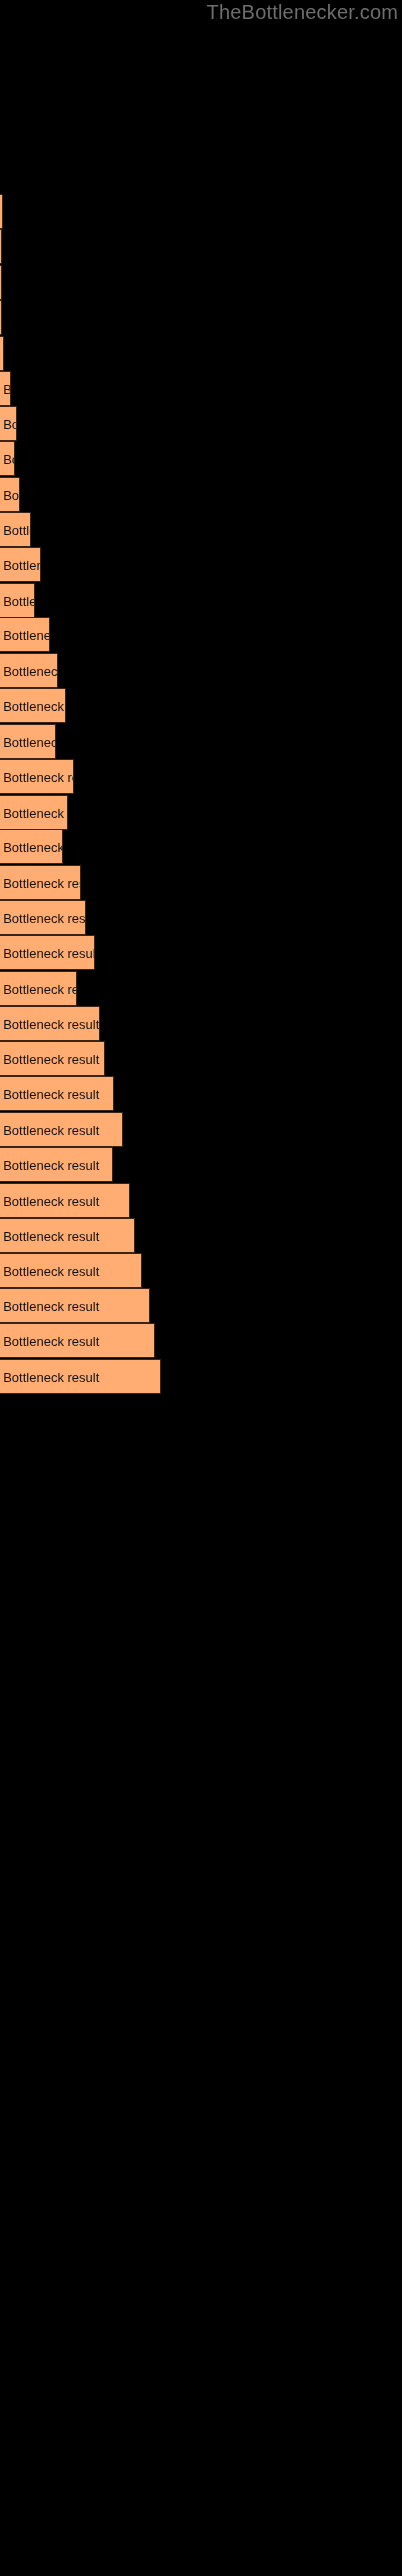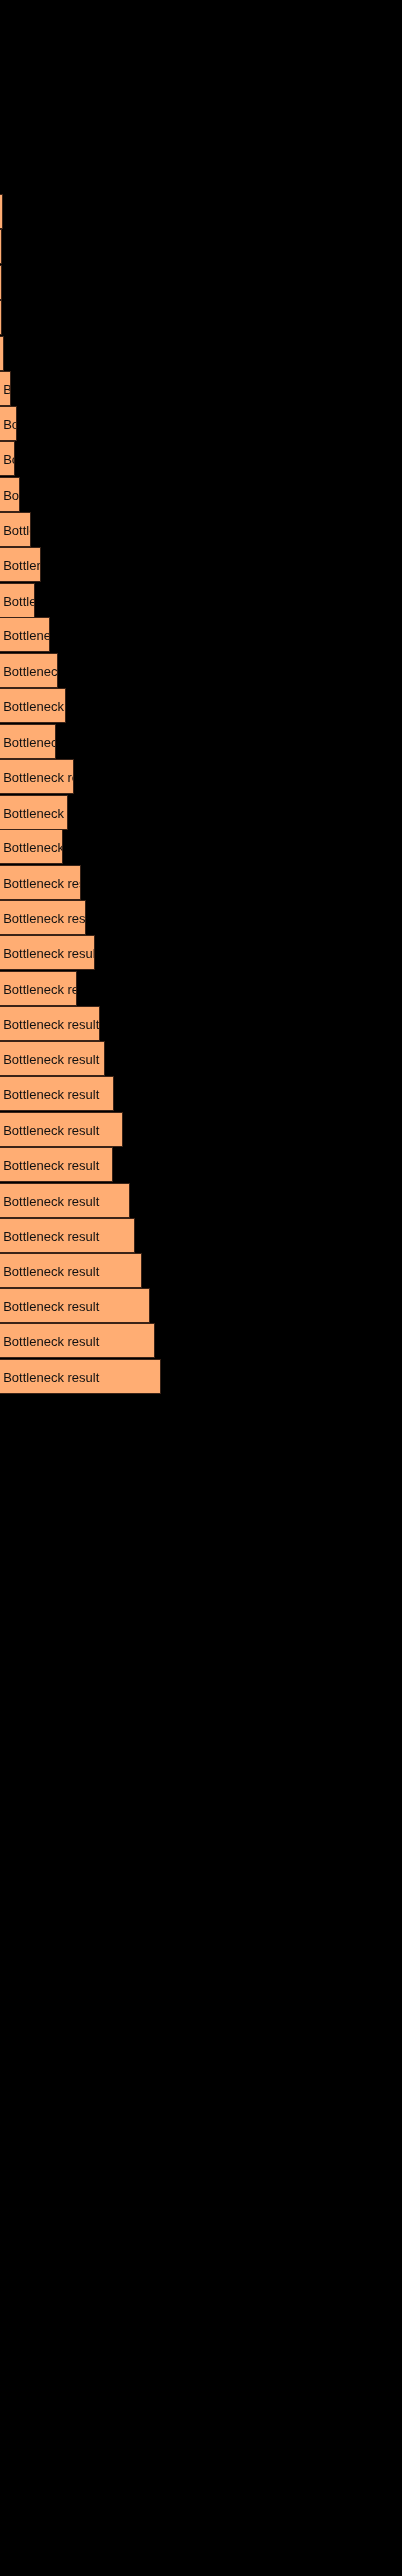--- a/index.html
+++ b/index.html
@@ -75,20 +75,21 @@
     color: #111111;
     white-space: nowrap;
     pointer-events: none;
   }
 </style>
 </head>
 <body>
 
 <div id="chart-root">
 
+  <div class="watermark">TheBottlenecker.com</div>
 
   <div class="plot-area" id="plot-area">
       <div class="bar-row" style="top: 194px;">
         <div class="bar" style="width: 3.2px;"></div>
       </div>
       <div class="bar-row" style="top: 229px;">
         <div class="bar" style="width: 1.6px;"></div>
       </div>
       <div class="bar-row" style="top: 265px;">
         <div class="bar" style="width: 1.6px;"></div>

